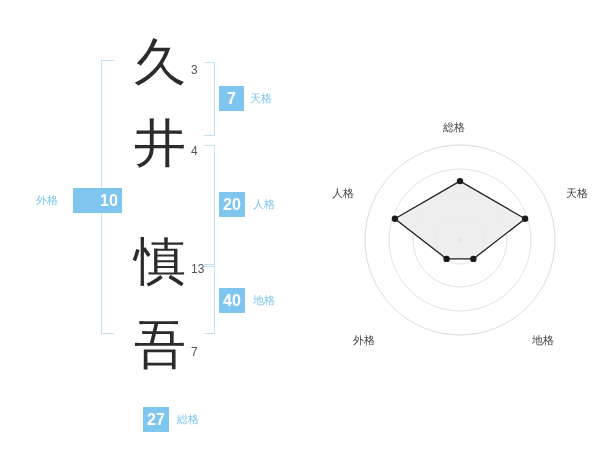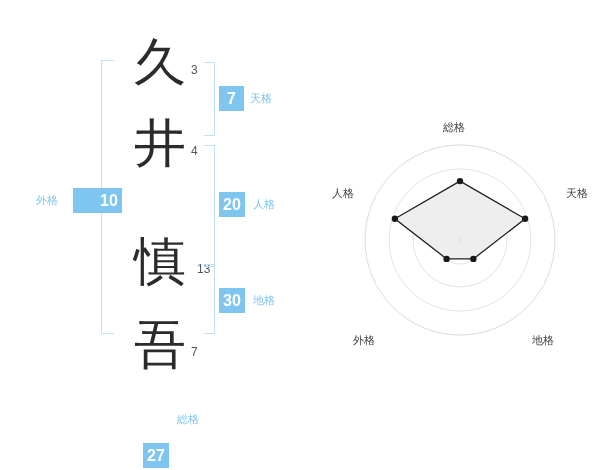--- a/index.html
+++ b/index.html
@@ -105,38 +105,38 @@
     <div class="badge-label" style="left:36px; top:188px;">外格</div>
     <div class="badge" style="left:73px; top:188px;padding-left:27px;">10</div>
 
     <div class="kanji" style="left:130px; top:36px;">久</div>
     <div class="kanji-stroke" style="left:191px; top:63px;">3</div>
 
     <div class="kanji" style="left:130px; top:117px;">井</div>
     <div class="kanji-stroke" style="left:191px; top:144px;">4</div>
 
     <div class="kanji" style="left:130px; top:235px;">慎</div>
-    <div class="kanji-stroke" style="left:197px; top:262px;">13</div>
+    <div class="kanji-stroke" style="left:191px; top:262px;">13</div>
 
     <div class="kanji" style="left:130px; top:318px;">吾</div>
     <div class="kanji-stroke" style="left:191px; top:345px;">7</div>
 
     <div class="bracket-right" style="left:204px; top:62px; width:10px; height:72px;"></div>
     <div class="badge" style="left:219px; top:86px;">7</div>
     <div class="badge-label" style="left:250px; top:86px;">天格</div>
 
     <div class="bracket-right" style="left:204px; top:145px; width:10px; height:120px;"></div>
     <div class="badge" style="left:219px; top:192px;">20</div>
     <div class="badge-label" style="left:253px; top:192px;">人格</div>
 
     <div class="bracket-right" style="left:204px; top:264px; width:10px; height:68px;"></div>
-    <div class="badge" style="left:219px; top:288px;">30</div>
+    <div class="badge" style="left:219px; top:288px;">40</div>
     <div class="badge-label" style="left:253px; top:288px;">地格</div>
 
-    <div class="badge" style="left:143px; top:407px;margin-top:36px;">27</div>
+    <div class="badge" style="left:143px; top:407px;">27</div>
     <div class="badge-label" style="left:177px; top:407px;">総格</div>
   </div>
 
   <div class="chart-panel">
     <svg width="290" height="470" viewBox="0 0 290 470">
 
       <g>
         <circle cx="150" cy="240" r="95" fill="none" stroke="#dcdcdc" stroke-width="1"></circle>
         <circle cx="150" cy="240" r="71" fill="none" stroke="#e2e2e2" stroke-width="1"></circle>
         <circle cx="150" cy="240" r="47" fill="none" stroke="#e2e2e2" stroke-width="1"></circle>

